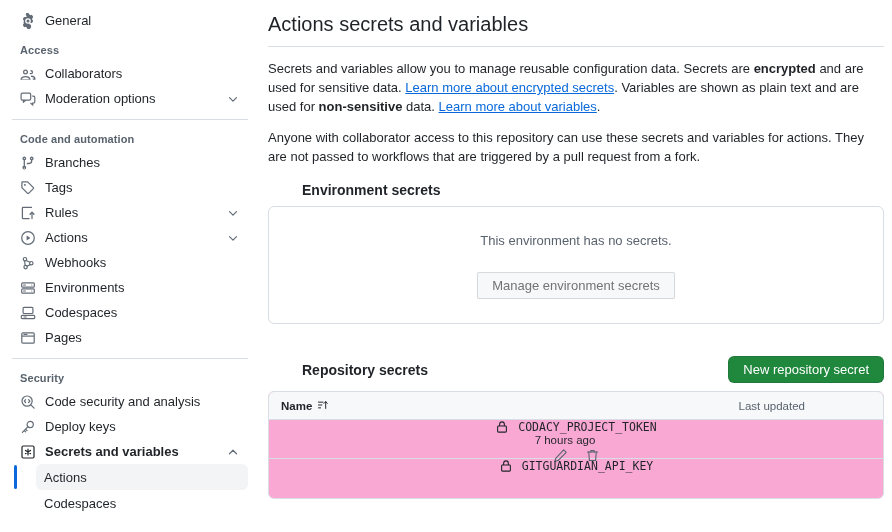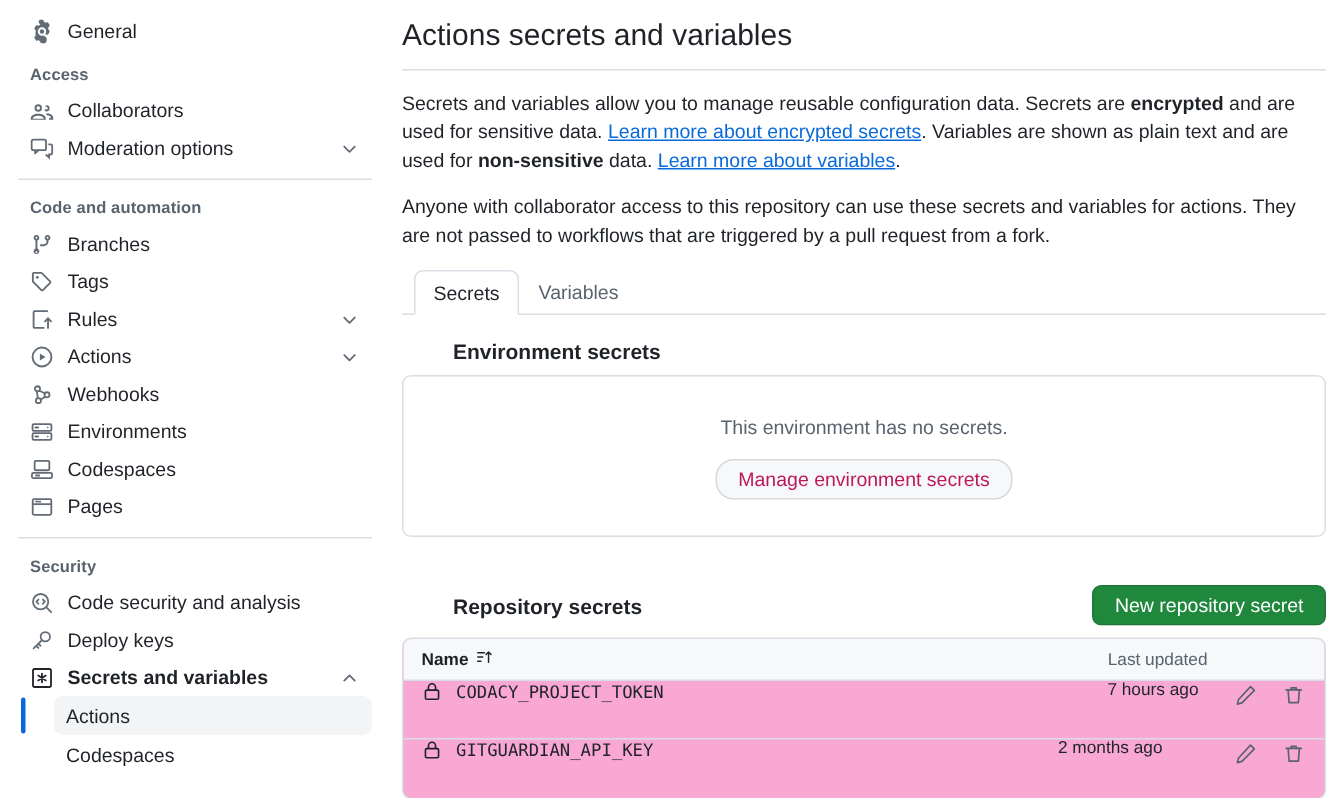--- a/index.html
+++ b/index.html
@@ -149,24 +149,25 @@
     font-size: 13px;
     color: #59636e;
     margin-bottom: 14px;
   }
   .btn {
     display: inline-block;
     font-size: 13px;
     font-weight: 500;
     padding: 5px 14px;
     border: 1px solid rgba(31,35,40,.15);
-    border-radius: 12px;
+    border-radius: 2px;
     background: #f6f8fa;
-    color: #be185d;
-    cursor: pointer;
+    color: #737373;
+    cursor: pointer;
+    margin-top: 10px;
   }
   .btn-primary {
     background: #1f883d;
     border: 1px solid rgba(31,35,40,.15);
     color: #ffffff;
     font-weight: 400;
     padding: 5px 14px;
     border-radius: 6px;
     font-size: 13px;
     cursor: pointer;
@@ -194,25 +195,26 @@
     height: 28px;
     padding: 0 12px;
     font-size: 11.5px;
     font-weight: 600;
     color: #1f2328;
   }
   .th-name { display: flex; align-items: center; gap: 5px; flex: 1 1 auto; cursor: pointer; }
   .th-updated { font-weight: 400; color: #59636e; font-size: 11.5px; margin-right: 66px; }
   .trow {
     display: flex;
-    align-items: flex-start;
+    align-items: center;
     height: 39px;
     padding: 0 12px;
     border-bottom: 1px solid #d8dee4;
     font-size: 12px;
+    flex-direction: column;
   }
   .trow:last-child { border-bottom: none; gap: 24px; }
   .cell-name {
     display: flex; align-items: center; gap: 9px;
     flex: 1 1 auto;
     font-family: "DejaVu Sans Mono", monospace;
     font-size: 11.5px;
     color: #1f2328;
   }
   .lock { color: #1f2328; display: inline-flex; }
@@ -428,24 +430,20 @@
   <main class="main">
 
     <h1 class="page-title">Actions secrets and variables</h1>
 
     <p class="para">
       <span>Secrets and variables allow you to manage reusable configuration data. Secrets are </span><b>encrypted</b><span> and are used for sensitive data. </span><a class="lnk">Learn more about encrypted secrets</a><span>. Variables are shown as plain text and are used for </span><b>non-sensitive</b><span> data. </span><a class="lnk">Learn more about variables</a><span>.</span>
     </p>
 
     <p class="para">Anyone with collaborator access to this repository can use these secrets and variables for actions. They are not passed to workflows that are triggered by a pull request from a fork.</p>
 
-    <div class="tabs">
-      <div class="tab active">Secrets</div>
-      <div class="tab">Variables</div>
-    </div>
 
     <h2 class="section-title">Environment secrets</h2>
 
     <div class="empty-box">
       <div class="empty-text">This environment has no secrets.</div>
       <button class="btn">Manage environment secrets</button>
     </div>
 
     <div class="sec-head">
       <h2 class="section-title">Repository secrets</h2>

